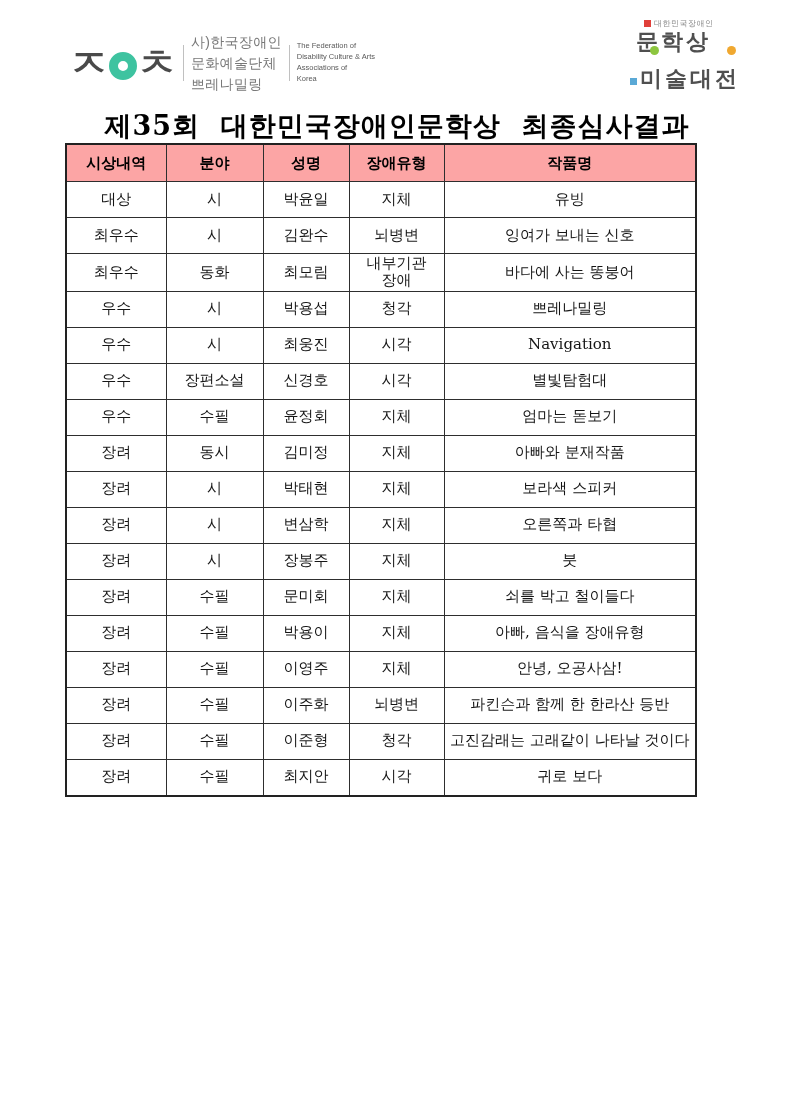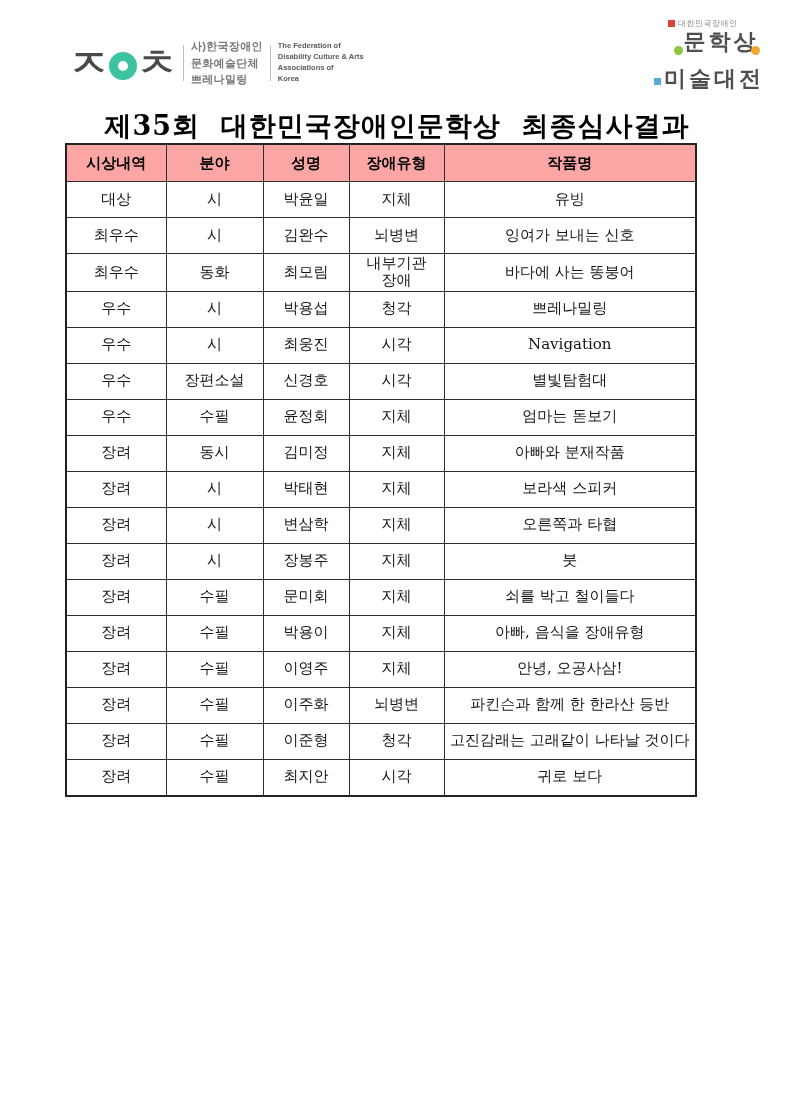--- a/index.html
+++ b/index.html
@@ -20,29 +20,29 @@
     font-weight:900; font-size:38px; color:#4a4a4a; line-height:1;
   }
   .donut {
     width:28px; height:28px; box-sizing:border-box;
     border:9px solid #3ec3a0; border-radius:50%;
     margin:0 1px; position:relative; top:3px;
   }
   .logo-divider { width:1px; height:36px; background:#c0c0c0; }
   .logo-kr {
     font-family:"Liberation Sans",sans-serif;
-    font-size:11px; color:#787878; line-height:1.5; letter-spacing:0.3px;font-weight:bold;
+    font-size:14px; color:#787878; line-height:1.5; letter-spacing:0.3px;
   }
   .logo-en {
     font-family:"Liberation Sans",sans-serif;
-    font-size:7.5px; font-weight:bold; color:#5a5a5a; line-height:1.45;
-  }
-
-  
-  .logo-right { position:absolute; left:652px; top:18px; width:130px; font-family:"Liberation Sans",sans-serif;text-align:center; }
+    font-size:7.5px; font-weight:normal; color:#5a5a5a; line-height:1.45;
+  }
+
+  
+  .logo-right { position:absolute; left:628px; top:18px; width:130px; font-family:"Liberation Sans",sans-serif; }
   .lr-top { display:flex; align-items:center; gap:3px; margin-left:16px; }
   .lr-top-sq { width:7px; height:7px; flex:0 0 auto; }
   .lr-top-text { font-size:8px; color:#8a8a8a; letter-spacing:0.5px; }
   .lr-line { font-weight:900; color:#4f4f4f; font-size:22px; letter-spacing:3px; line-height:1.02; position:relative;margin-top:15px; }
   .lr-line1 { margin-left:8px; margin-top:2px; }
   .lr-line2 { margin-left:2px; display:flex; align-items:center; gap:3px; }
   .dot { position:absolute; border-radius:50%; width:9px; height:9px; }
   .dot-green { left:14px; bottom:-2px; }
   .dot-orange { right:22px; bottom:-2px; }
   .sq-blue { width:7px; height:7px; flex:0 0 auto; position:relative; top:2px; }

